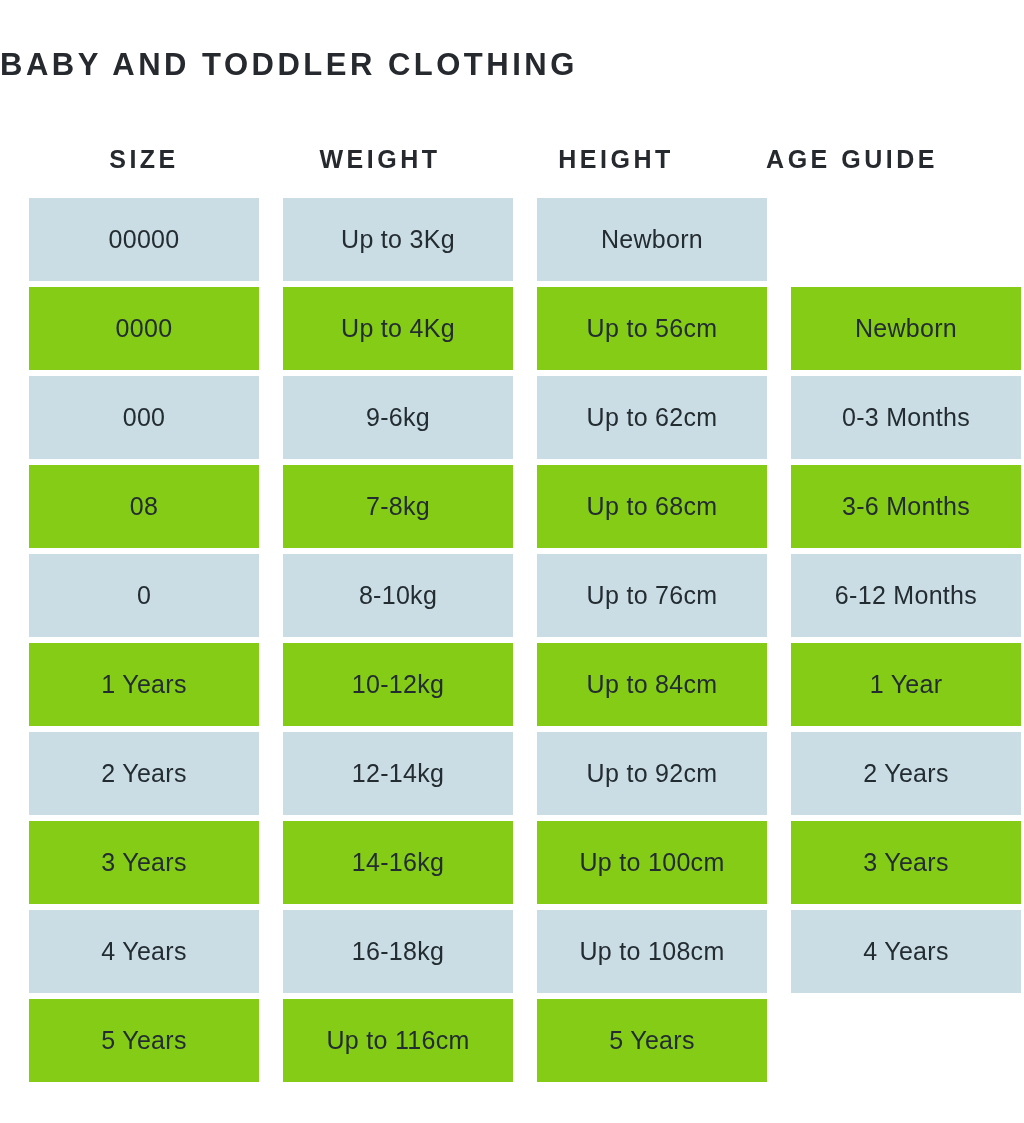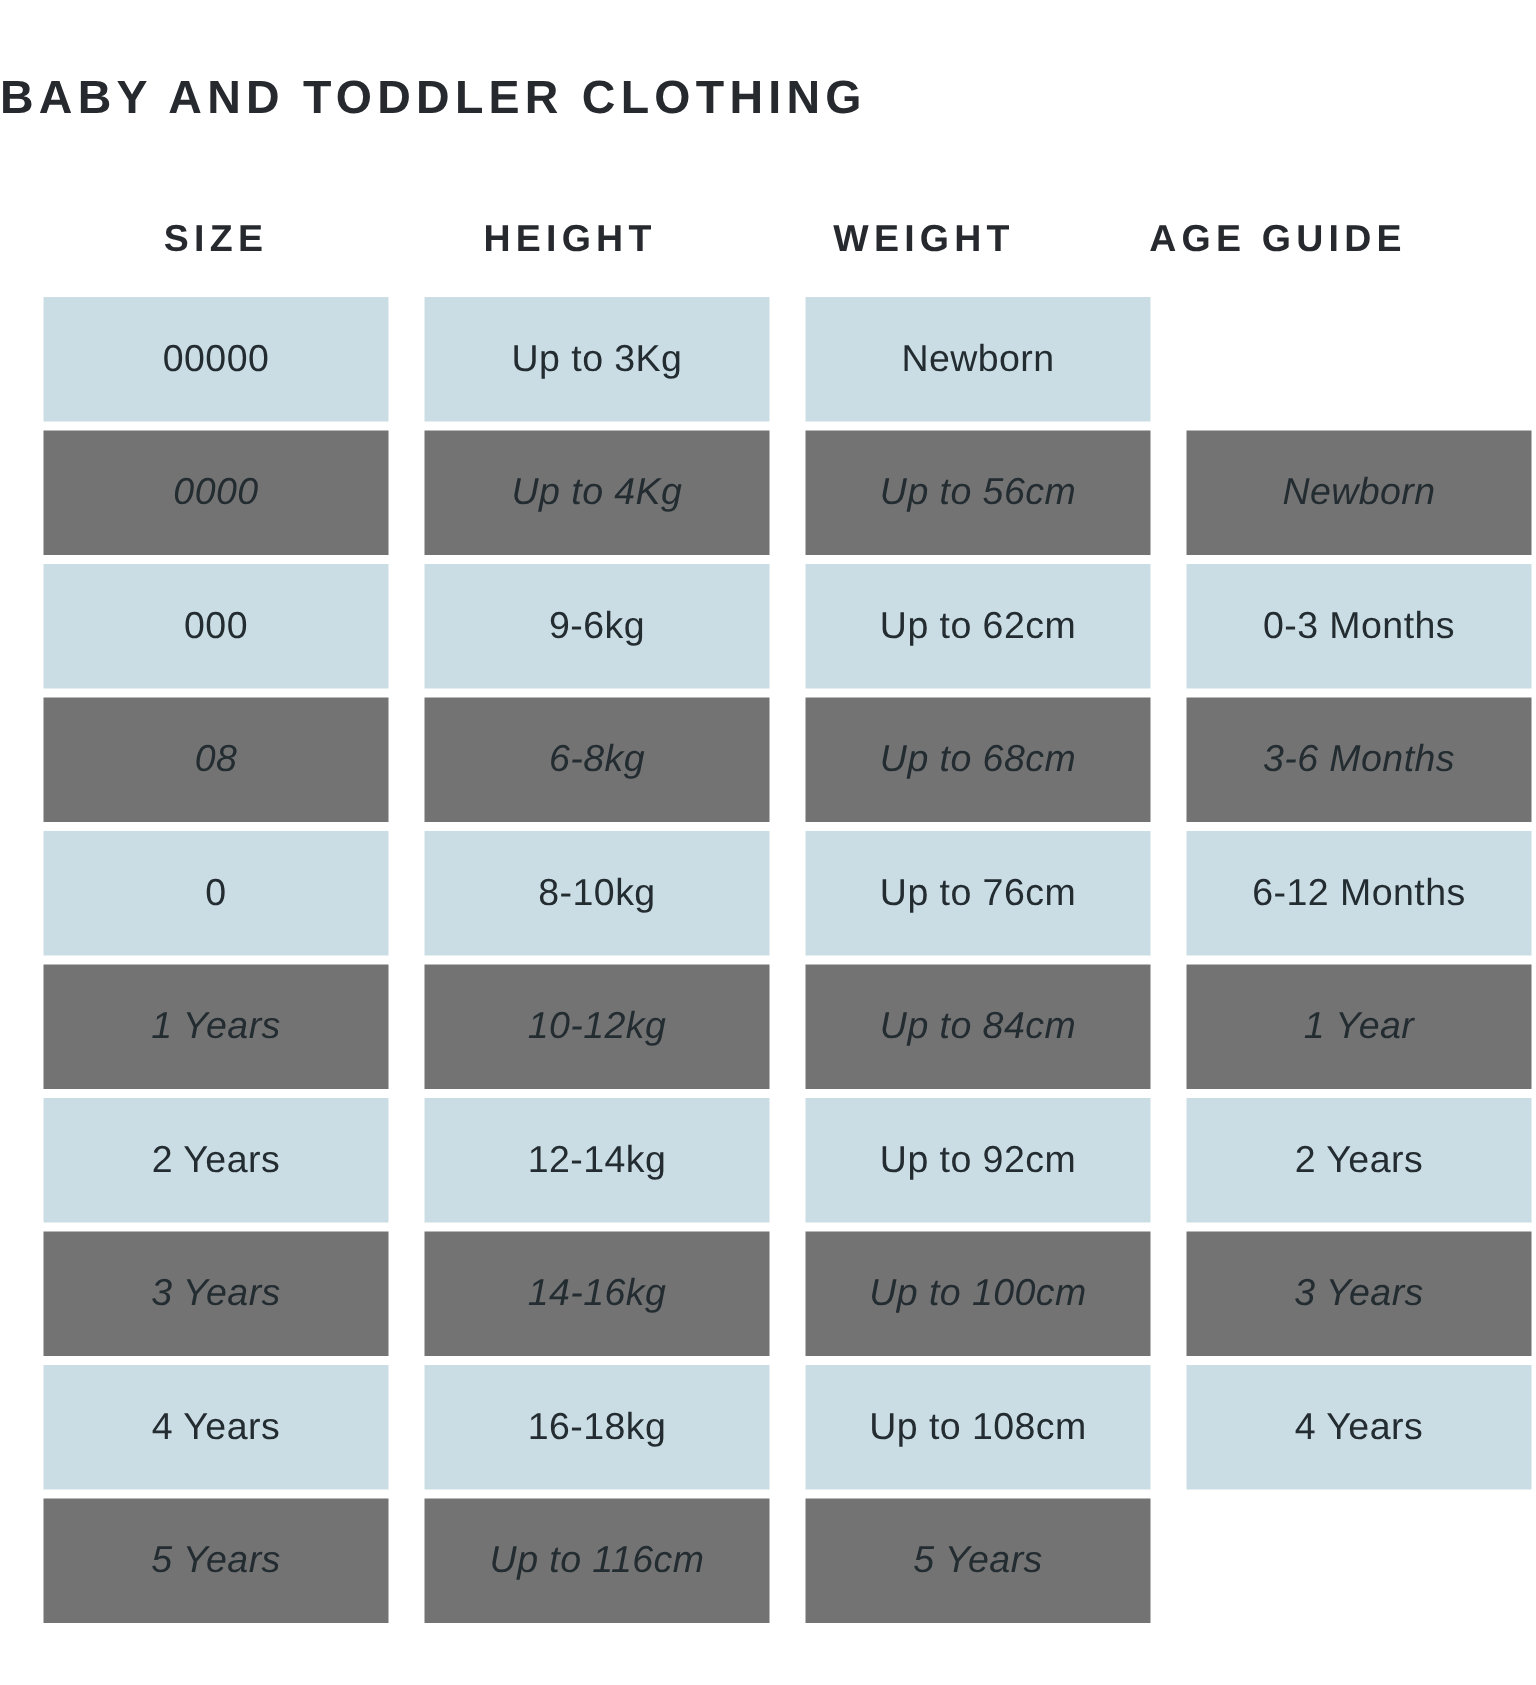--- a/index.html
+++ b/index.html
@@ -52,32 +52,32 @@
     height: 83px;
     display: flex;
     align-items: center;
     justify-content: center;
     font-size: 25px;
     letter-spacing: 0.3px;
     color: #232c31;
     white-space: nowrap;
   }
   .row.dark .cell  { background: #cbdde4; }
-  .row.light .cell { background: #737373; font-style: italic; }
+  .row.light .cell { background: #84cc16; }
 </style>
 </head>
 <body>
 
 <h1 class="page-title">BABY AND TODDLER CLOTHING</h1>
 
 <div class="table-wrap">
   <div class="header-row">
     <div class="header-cell">SIZE</div>
+    <div class="header-cell">WEIGHT</div>
     <div class="header-cell">HEIGHT</div>
-    <div class="header-cell">WEIGHT</div>
     <div class="header-cell">AGE GUIDE</div>
   </div>
   <div class="table-body">
       <div class="row dark">
         <div class="cell">00000</div>
         <div class="cell">Up to 3Kg</div>
         <div class="cell">Newborn</div>
       </div>
       <div class="row light">
         <div class="cell">0000</div>
@@ -86,21 +86,21 @@
         <div class="cell">Newborn</div>
       </div>
       <div class="row dark">
         <div class="cell">000</div>
         <div class="cell">9-6kg</div>
         <div class="cell">Up to 62cm</div>
         <div class="cell">0-3 Months</div>
       </div>
       <div class="row light">
         <div class="cell">08</div>
-        <div class="cell">6-8kg</div>
+        <div class="cell">7-8kg</div>
         <div class="cell">Up to 68cm</div>
         <div class="cell">3-6 Months</div>
       </div>
       <div class="row dark">
         <div class="cell">0</div>
         <div class="cell">8-10kg</div>
         <div class="cell">Up to 76cm</div>
         <div class="cell">6-12 Months</div>
       </div>
       <div class="row light">

